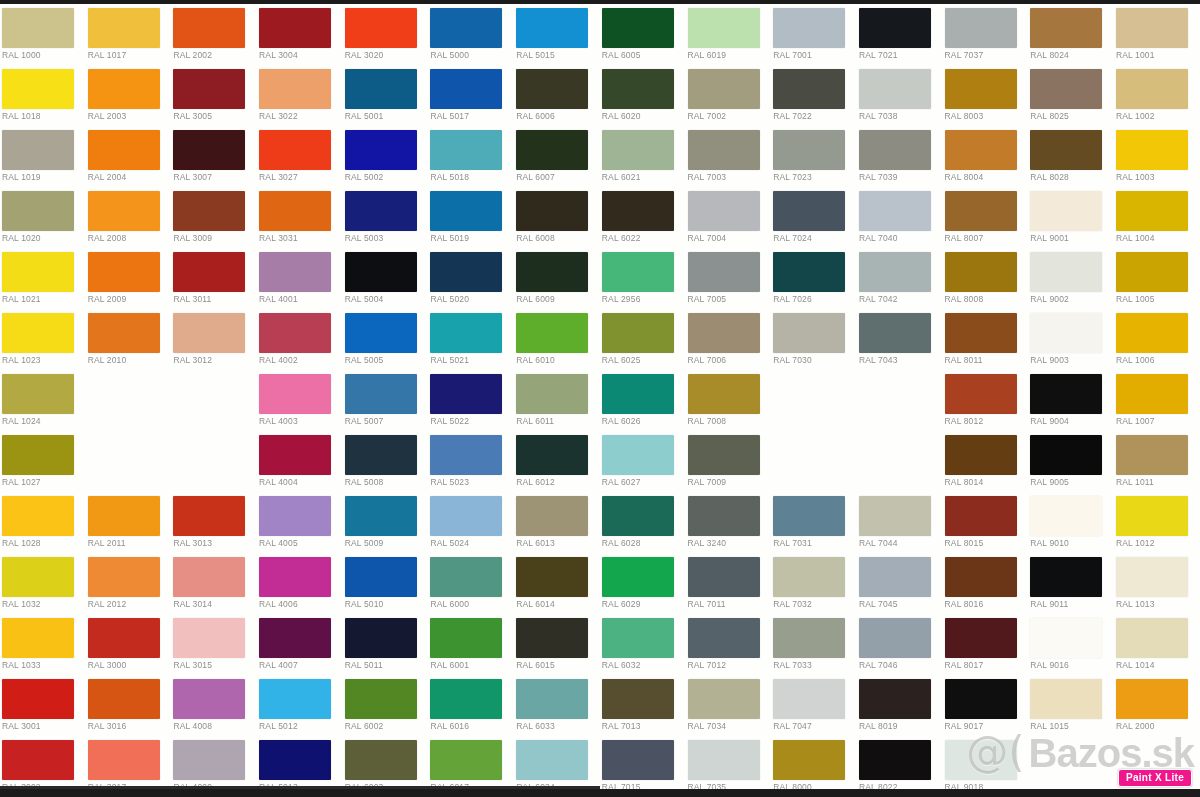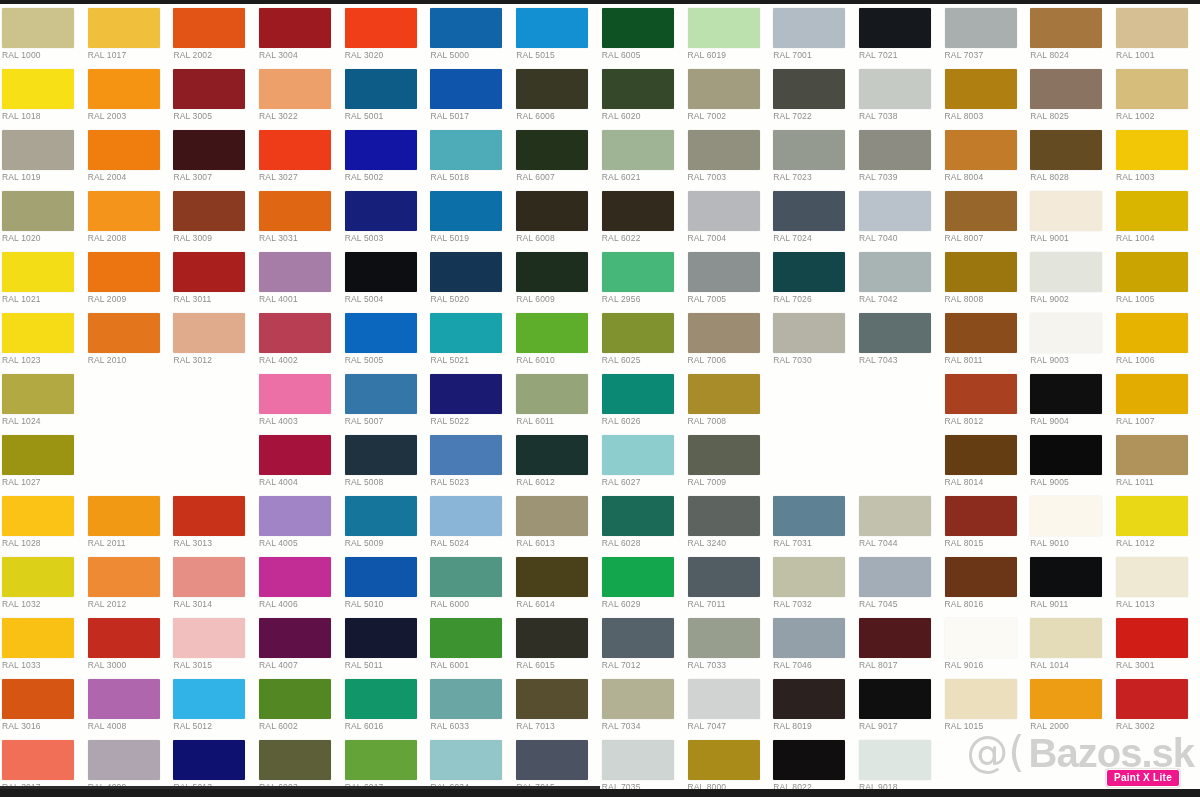--- a/index.html
+++ b/index.html
@@ -91,21 +91,21 @@
   #watermark .wm-text {
     font-size: 40px;
     font-weight: bold;
     color: rgba(140,140,140,0.40);
     letter-spacing: -1px;
     line-height: 36px;
     text-shadow: 0 1px 0 rgba(255,255,255,0.5);
   }
   #paintx-badge {
     position: absolute;
-    right: 20px;
+    right: 8px;
     bottom: 10px;
     z-index: 7;
     background: #f0168c;
     border: 1.5px solid #ffffff;
     border-radius: 3px;
     color: #ffffff;
     font-size: 10px;
     font-weight: bold;
     letter-spacing: 0.3px;
     padding: 2px 7px 3px 7px;
@@ -676,20 +676,24 @@
         <div class="swatch" style="background: rgb(20, 24, 49);"></div>
         <div class="swatch-label">RAL 5011</div>
       </div>
       <div class="cell">
         <div class="swatch" style="background: rgb(62, 147, 49);"></div>
         <div class="swatch-label">RAL 6001</div>
       </div>
       <div class="cell">
         <div class="swatch" style="background: rgb(47, 47, 38);"></div>
         <div class="swatch-label">RAL 6015</div>
+      </div>
+      <div class="cell">
+        <div class="swatch" style="background: rgb(76, 178, 130);"></div>
+        <div class="swatch-label">RAL 6032</div>
       </div>
       <div class="cell">
         <div class="swatch" style="background: rgb(86, 98, 106);"></div>
         <div class="swatch-label">RAL 7012</div>
       </div>
       <div class="cell">
         <div class="swatch" style="background: rgb(152, 158, 141);"></div>
         <div class="swatch-label">RAL 7033</div>
       </div>
       <div class="cell">

